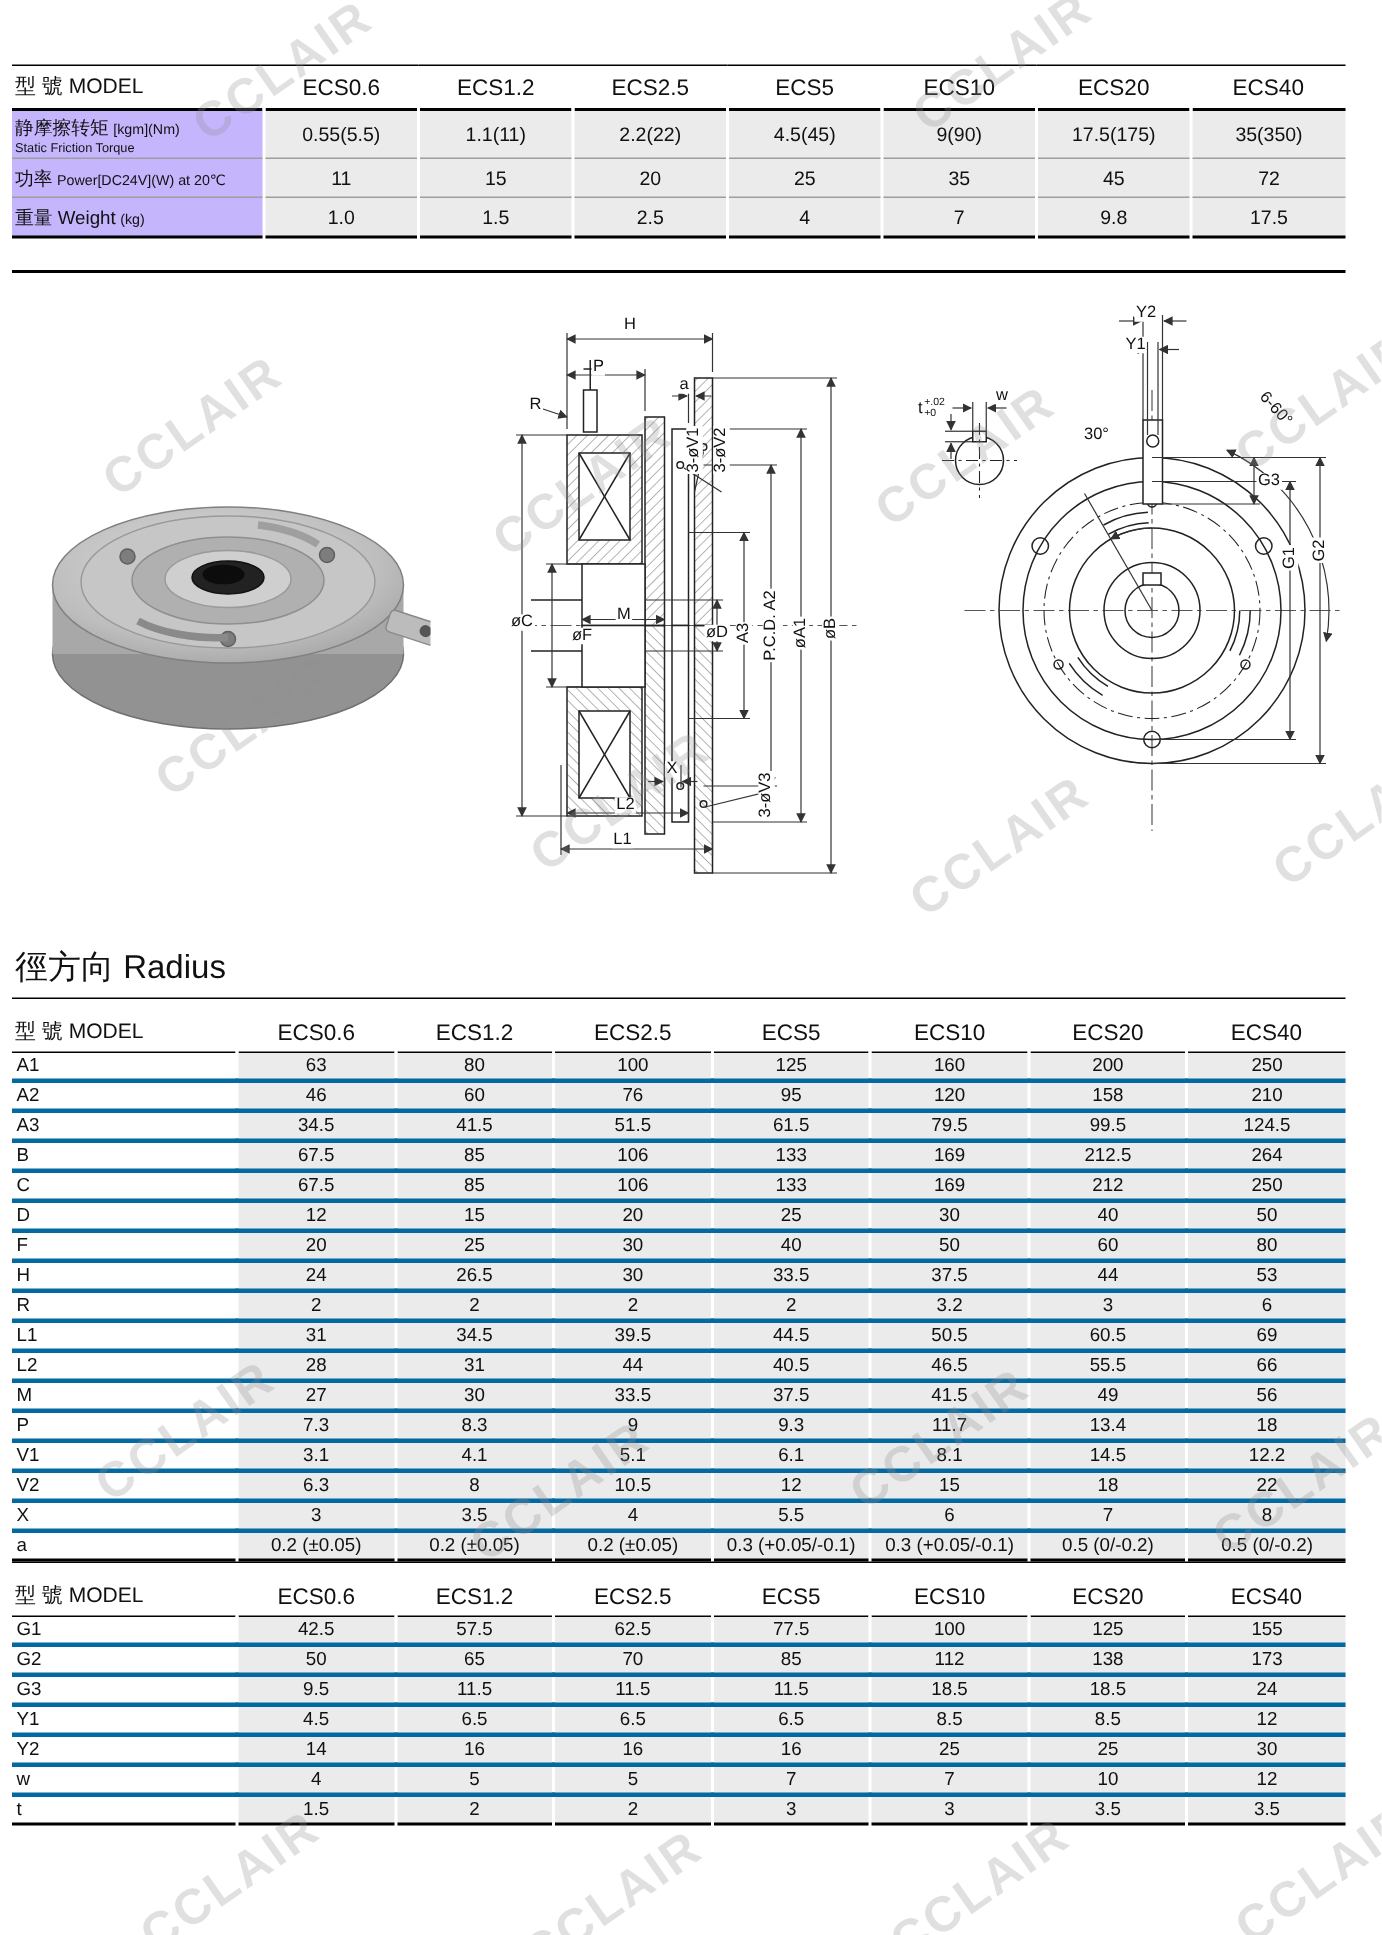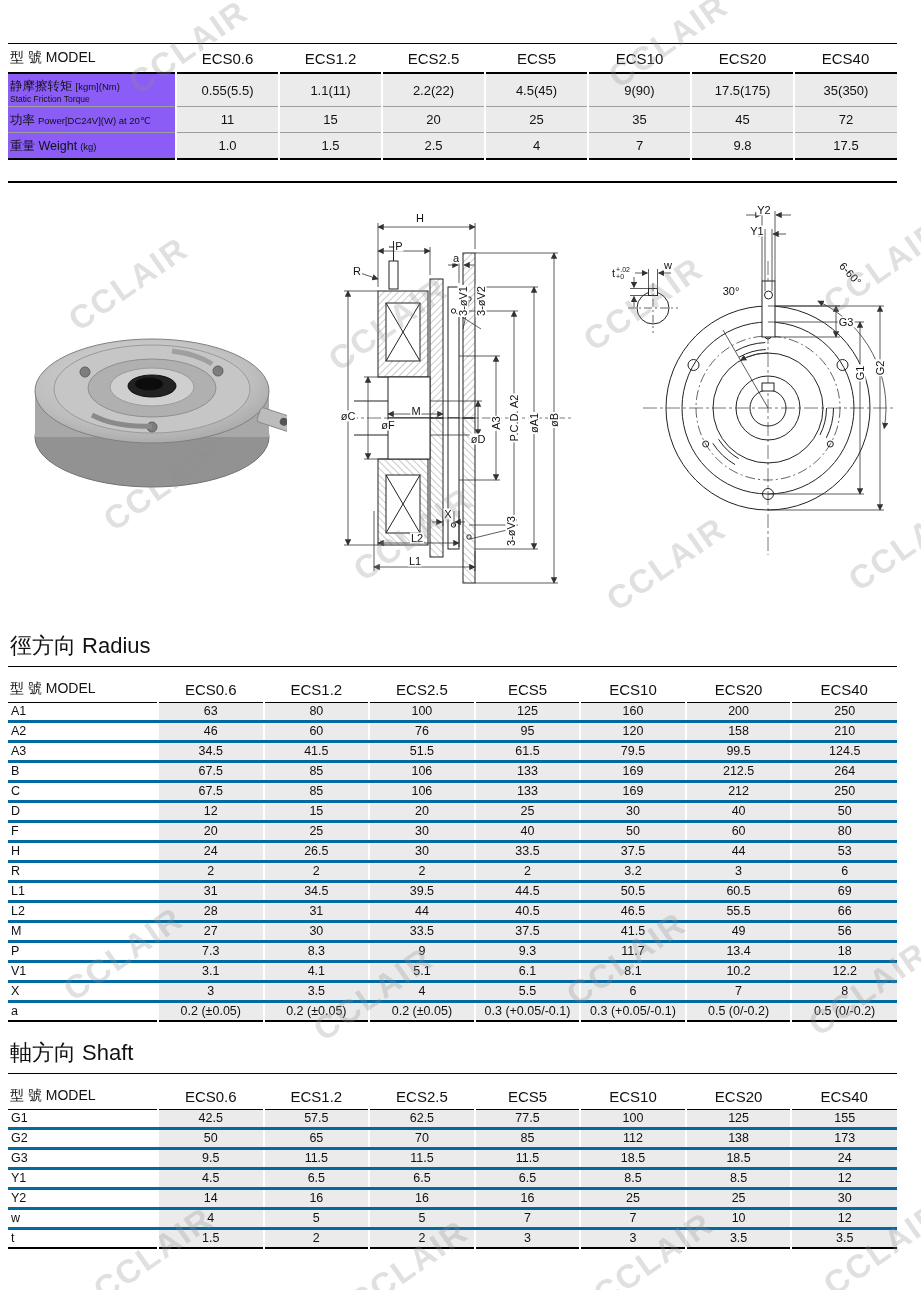--- a/index.html
+++ b/index.html
@@ -21,21 +21,21 @@
 
   
   table { position:relative; z-index:1; }
   .spec-table { width:100%; table-layout:fixed; border-collapse:collapse;
     border-top:1px solid #000; border-bottom:2px solid #000; }
   .spec-table thead tr { border-bottom:2px solid #000; }
   .spec-table thead th { font-weight:normal; font-size:15px; padding:5px 2px; text-align:center; }
   .spec-table thead th.lbl { text-align:left; font-size:14px; }
   .spec-table tbody tr { border-bottom:1px solid #9e9e9e; }
   .spec-table tbody tr:last-child { border-bottom:0; }
-  .spec-table tbody th.lbl { font-weight:normal; text-align:left; padding:2px; background:#8b5cf6; }
+  .spec-table tbody th.lbl { font-weight:normal; text-align:left; padding:2px; background:#c4b5fd; }
   .spec-table td { background:#ebebeb; border-left:2px solid #fff; text-align:center;
     font-size:13px; padding:5px 1px; }
   .spec-table .lbl { width:168px; }
   .lm { font-size:12.5px; }
   .lu { font-size:9.5px; margin-left:3px; }
   .ls { font-size:8.5px; line-height:9px; }
 
   
   .sec-title { font-size:22px; margin:4px 0 5px 2px; position:relative; z-index:1; }
   .dim-table { width:100%; table-layout:fixed; border-collapse:collapse;
@@ -282,21 +282,21 @@
 
     <span class="dlab" style="left:420px;top:15px">H</span>
     <span class="dlab" style="left:399px;top:43px">P</span>
     <span class="dlab" style="left:357px;top:68px">R</span>
     <span class="dlab" style="left:456px;top:55px">a</span>
     <span class="dlab v" style="left:463px;top:98px">3-øV1</span>
     <span class="dlab v" style="left:481px;top:98px">3-øV2</span>
     <span class="dlab" style="left:348px;top:213px">øC</span>
     <span class="dlab" style="left:388px;top:222px">øF</span>
     <span class="dlab" style="left:416px;top:208px">M</span>
-    <span class="dlab" style="left:478px;top:236px">øD</span>
+    <span class="dlab" style="left:478px;top:220px">øD</span>
     <span class="dlab v" style="left:496px;top:220px">A3</span>
     <span class="dlab v" style="left:514px;top:215px">P.C.D. A2</span>
     <span class="dlab v" style="left:534px;top:220px">øA1</span>
     <span class="dlab v" style="left:554px;top:217px">øB</span>
     <span class="dlab v" style="left:511px;top:328px">3-øV3</span>
     <span class="dlab" style="left:448px;top:311px">X</span>
     <span class="dlab" style="left:417px;top:335px">L2</span>
     <span class="dlab" style="left:415px;top:358px">L1</span>
 
     <span class="dlab" style="left:764px;top:7px">Y2</span>
@@ -462,22 +462,32 @@
           <td>13.4</td>
           <td>18</td>
         </tr>
         <tr>
           <th class="lbl"><span class="lm">V1</span></th>
           <td>3.1</td>
           <td>4.1</td>
           <td>5.1</td>
           <td>6.1</td>
           <td>8.1</td>
-          <td>10.2</td>
+          <td>14.5</td>
           <td>12.2</td>
+        </tr>
+        <tr>
+          <th class="lbl"><span class="lm">V2</span></th>
+          <td>6.3</td>
+          <td>8</td>
+          <td>10.5</td>
+          <td>12</td>
+          <td>15</td>
+          <td>18</td>
+          <td>22</td>
         </tr>
         <tr>
           <th class="lbl"><span class="lm">X</span></th>
           <td>3</td>
           <td>3.5</td>
           <td>4</td>
           <td>5.5</td>
           <td>6</td>
           <td>7</td>
           <td>8</td>
@@ -488,21 +498,20 @@
           <td>0.2 (±0.05)</td>
           <td>0.2 (±0.05)</td>
           <td>0.3 (+0.05/-0.1)</td>
           <td>0.3 (+0.05/-0.1)</td>
           <td>0.5 (0/-0.2)</td>
           <td>0.5 (0/-0.2)</td>
         </tr>
       </tbody>
   </table>
 
-  <div class="sec-title" style="margin-top:16px">軸方向  Shaft</div>
   <div class="rule"></div>
   <table class="dim-table" id="shaft-table">
     <thead>
       <tr>
         <th class="lbl">型 號 MODEL</th>
       <th>ECS0.6</th>
           <th>ECS1.2</th>
           <th>ECS2.5</th>
           <th>ECS5</th>
           <th>ECS10</th>

